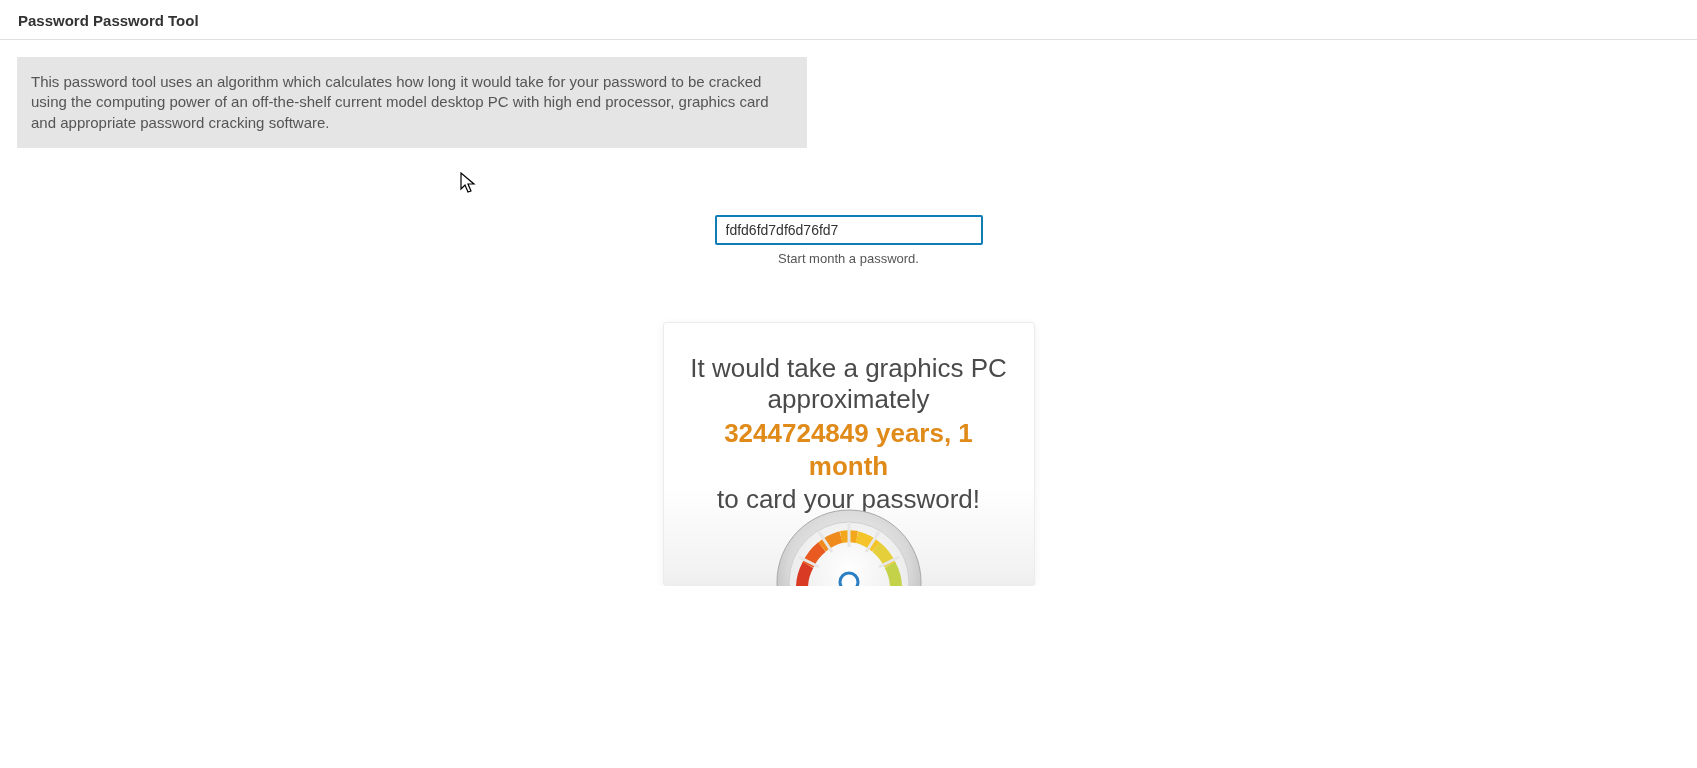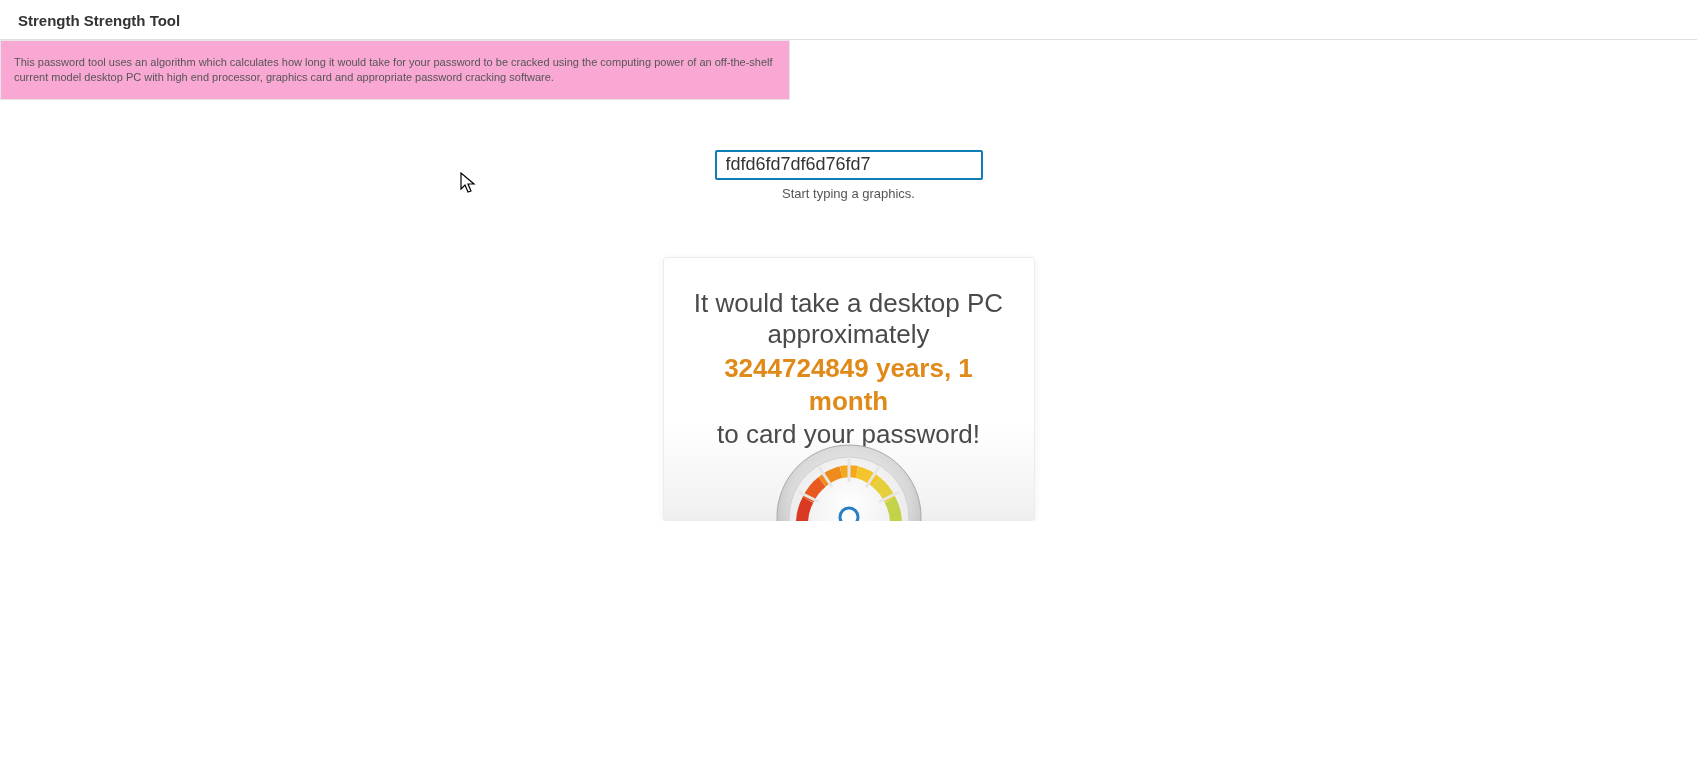--- a/index.html
+++ b/index.html
@@ -12,47 +12,47 @@
   .header {
     padding: 12px 18px 10px;
     border-bottom: 1px solid #e0e0e0;
   }
   .header-title {
     font-size: 15px;
     font-weight: 600;
     color: #333;
   }
   .info-box {
-    margin: 0;
+    margin: 17px;
     padding: 14px 13px;
     width: 790px;
-    background: #f9a8d4;
+    background: #e5e5e5;
     border: 1px solid #e6e6e6;
-    font-size: 11px;
+    font-size: 15px;
     line-height: 1.35;
     color: #555;
   }
   .center-col {
     width: 100%;
     display: flex;
     flex-direction: column;
     align-items: center;
   }
   .input-area {
     margin-top: 50px;
     width: 780px;
     display: flex;
     flex-direction: column;
     align-items: center;
   }
   .pw-input {
     width: 268px;
     height: 30px;
     padding: 4px 9px;
-    font-size: 18px;
+    font-size: 14px;
     border: 2px solid #0f7db6;
     border-radius: 2px;
     outline: none;
     color: #333;
     font-family: inherit;
   }
   .input-hint {
     margin-top: 6px;
     font-size: 13px;
     color: #555;
@@ -102,34 +102,34 @@
     position: absolute;
     left: 460px;
     top: 172px;
     pointer-events: none;
   }
 </style>
 </head>
 <body>
 
 <div class="header">
-  <div class="header-title">Strength Strength Tool</div>
+  <div class="header-title">Password Password Tool</div>
 </div>
 
 <div class="info-box">This password tool uses an algorithm which calculates how long it would take for your password to be cracked using the computing power of an off-the-shelf current model desktop PC with high end processor, graphics card and appropriate password cracking software.</div>
 
 <div class="center-col">
   <div class="input-area">
     <input type="text" class="pw-input" value="fdfd6fd7df6d76fd7" style="">
-    <div class="input-hint">Start typing a graphics.</div>
+    <div class="input-hint">Start month a password.</div>
   </div>
 
   <div class="result-card">
     <div class="result-text">
-      <span>It would take a desktop PC approximately</span>
+      <span>It would take a graphics PC approximately</span>
       <span class="result-highlight">3244724849 years, 1 month</span>
       <span>to card your password!</span>
     </div>
 
     <div class="gauge-wrap">
       <svg viewBox="0 0 150 150" width="150" height="150">
         <defs>
           <radialGradient id="bezel" cx="50%" cy="40%" r="60%">
             <stop offset="0%" stop-color="#fafafa"></stop>
             <stop offset="70%" stop-color="#d8d8d8"></stop>

